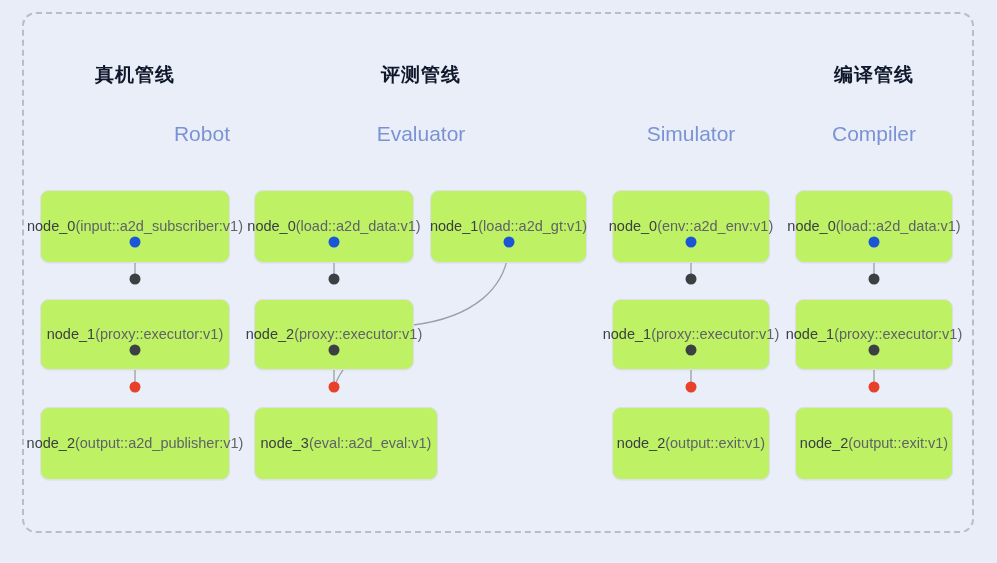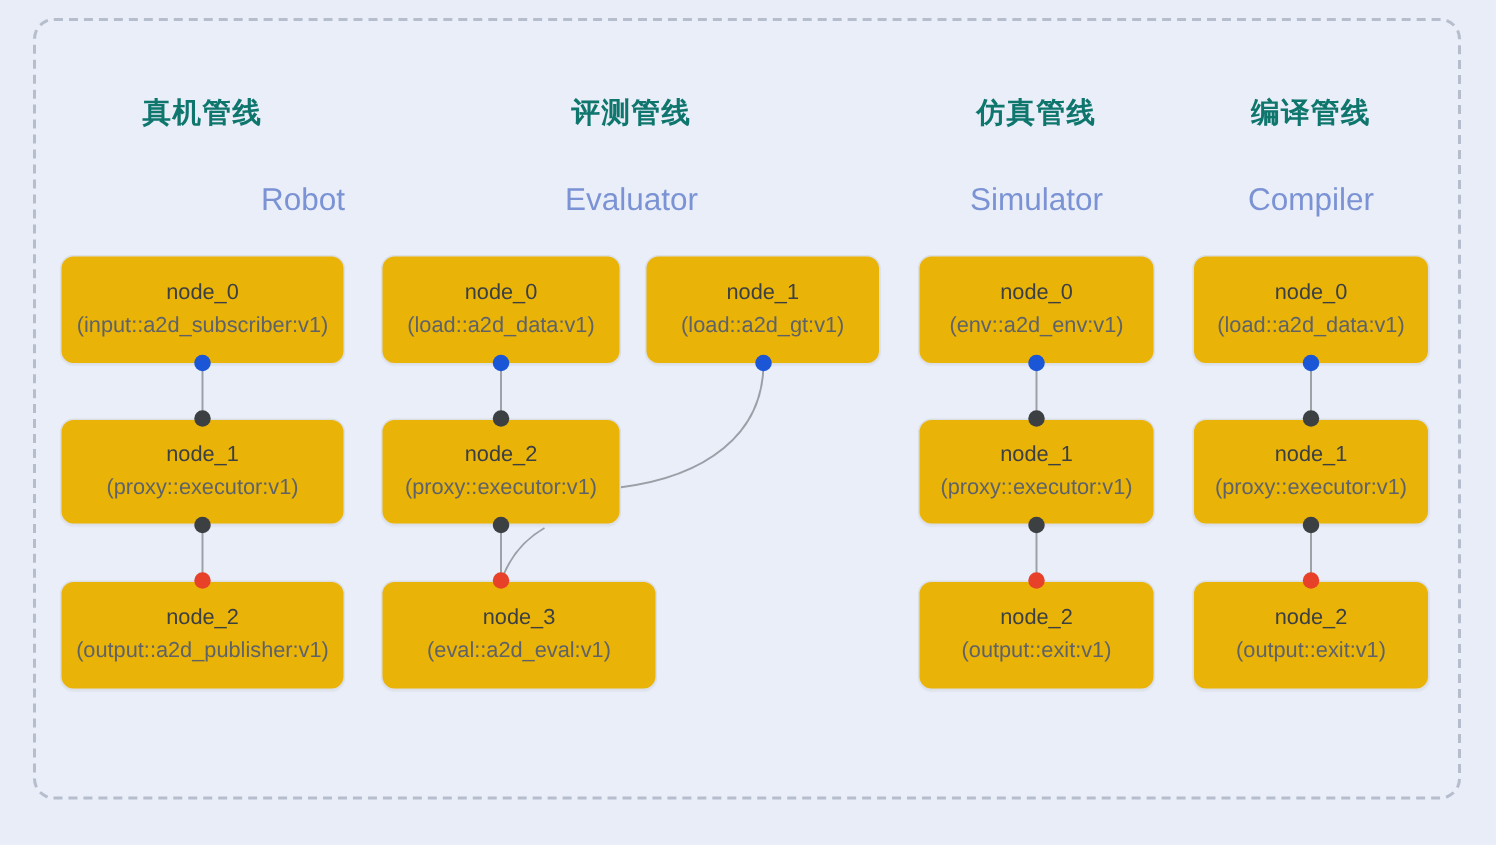--- a/index.html
+++ b/index.html
@@ -46,43 +46,44 @@
   }
 
   
   .col-head {
     position: absolute;
     text-align: center;
   }
   .head-cn {
     font-size: 19px;
     font-weight: bold;
-    color: #0f766e;
+    color: #0f172a;
     letter-spacing: 1px;
     white-space: nowrap;
   }
   .head-en {
     font-size: 21px;
     font-weight: normal;
     color: #7b93d4;
     white-space: nowrap;
   }
 
   
   .node {
     position: absolute;
     box-sizing: border-box;
-    background: #eab308;
+    background: #bef264;
     border: 1px solid #dcdfe4;
     border-radius: 9px;
     display: flex;
-    flex-direction: column;
+    flex-direction: row;
     align-items: center;
     justify-content: center;
     box-shadow: 0 1px 1px rgba(60,64,67,0.05);
+    margin-top: 20px;
   }
   .node-title {
     font-size: 14.5px;
     color: #3c4043;
     line-height: 1.45;
     white-space: nowrap;
   }
   .node-sub {
     font-size: 14.5px;
     color: #5f6368;
@@ -139,23 +140,20 @@
     <div class="head-en">Robot</div>
   </div>
 
   <div class="col-head" style="left:326px; top:62px; width:190px;">
     <div class="head-cn">评测管线</div>
   </div>
   <div class="col-head" style="left:326px; top:122px; width:190px;">
     <div class="head-en">Evaluator</div>
   </div>
 
-  <div class="col-head" style="left:596px; top:62px; width:190px;">
-    <div class="head-cn">仿真管线</div>
-  </div>
   <div class="col-head" style="left:596px; top:122px; width:190px;">
     <div class="head-en">Simulator</div>
   </div>
 
   <div class="col-head" style="left:779px; top:62px; width:190px;">
     <div class="head-cn">编译管线</div>
   </div>
   <div class="col-head" style="left:779px; top:122px; width:190px;">
     <div class="head-en">Compiler</div>
   </div>

